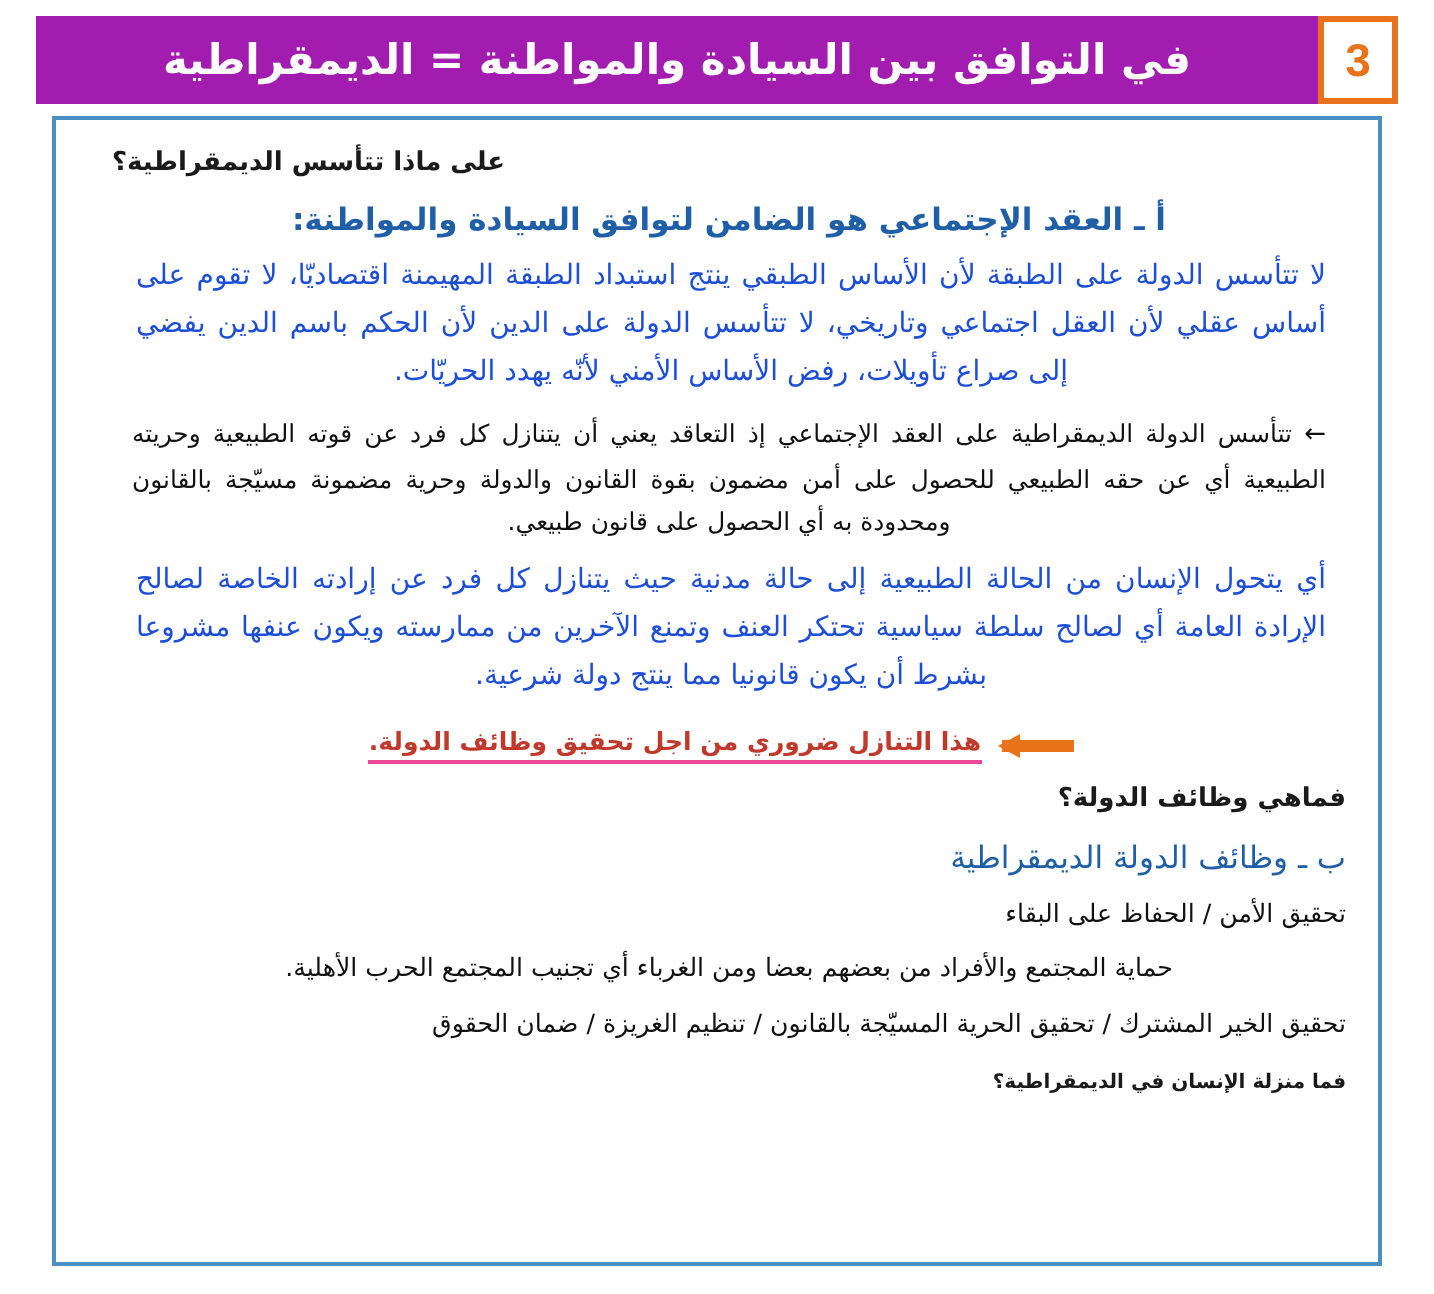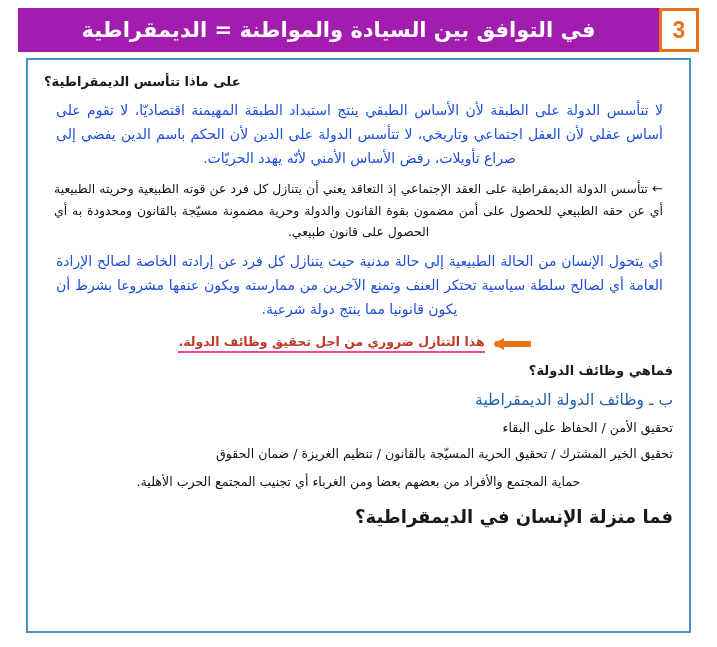--- a/index.html
+++ b/index.html
@@ -64,21 +64,21 @@
   
   .content-box {
     position: absolute;
     top: 58px;
     right: 26px;
     left: 26px;
     bottom: 14px;
     border: 2px solid #4a90c4;
     background: #ffffff;
     box-sizing: border-box;
-    padding: 10px 16px 8px 16px;
+    padding: 10px 16px 8px 28px;
     overflow: hidden;
   }
 
   .q-line {
     text-align: left;
     direction: rtl;
     font-size: 13px;
     font-weight: bold;
     color: #1a1a1a;
     margin: 2px 0 2px 0;
@@ -182,21 +182,21 @@
   .list-line.justified {
     text-align: justify;
     text-align-last: center;
     margin: 6px 14px;
   }
   .sep {
     color: #111111;
   }
 
   .footer-q {
-    font-size: 18px;
+    font-size: 10px;
     font-weight: bold;
     color: #1a1a1a;
     text-align: right;
     direction: rtl;
     margin-top: 14px;
   }
 </style>
 </head>
 <body>
 
@@ -204,20 +204,21 @@
 
   <div class="header-band">
     <div class="header-number">3</div>
     <div class="header-title">في التوافق بين السيادة والمواطنة = الديمقراطية</div>
   </div>
 
   <div class="content-box">
 
     <div class="q-line">على ماذا تتأسس الديمقراطية؟</div>
 
+    <div class="section-head">أ ـ العقد الإجتماعي هو الضامن لتوافق السيادة والمواطنة:</div>
 
     <div class="para">لا تتأسس الدولة على الطبقة لأن الأساس الطبقي ينتج استبداد الطبقة المهيمنة اقتصاديّا، لا تقوم على أساس عقلي لأن العقل اجتماعي وتاريخي، لا تتأسس الدولة على الدين لأن الحكم باسم الدين يفضي إلى صراع تأويلات، رفض الأساس الأمني لأنّه يهدد الحريّات.</div>
 
     <div class="para-arrow">
       <span class="arrow-glyph">←</span>
       <span>تتأسس الدولة الديمقراطية على العقد الإجتماعي إذ التعاقد يعني أن يتنازل كل فرد عن قوته الطبيعية وحريته الطبيعية أي عن حقه الطبيعي للحصول على أمن مضمون بقوة القانون والدولة وحرية مضمونة مسيّجة بالقانون ومحدودة به أي الحصول على قانون طبيعي.</span>
     </div>
 
     <div class="para">أي يتحول الإنسان من الحالة الطبيعية إلى حالة مدنية حيث يتنازل كل فرد عن إرادته الخاصة لصالح الإرادة العامة أي لصالح سلطة سياسية تحتكر العنف وتمنع الآخرين من ممارسته ويكون عنفها مشروعا بشرط أن يكون قانونيا مما ينتج دولة شرعية.</div>
 
@@ -232,28 +233,28 @@
     <div class="q-line q-center">فماهي وظائف الدولة؟</div>
 
     <div class="section-head-b">ب ـ  وظائف الدولة الديمقراطية</div>
 
     <div class="list-line">
       <span>تحقيق الأمن</span>
       <span class="sep">/</span>
       <span>الحفاظ على البقاء</span>
     </div>
 
+    <div class="list-line justified">حماية المجتمع والأفراد من بعضهم بعضا ومن الغرباء أي تجنيب المجتمع الحرب الأهلية.</div>
+
     <div class="list-line">
       <span>تحقيق الخير المشترك</span>
       <span class="sep">/</span>
       <span>تحقيق الحرية المسيّجة بالقانون</span>
       <span class="sep">/</span>
       <span>تنظيم الغريزة</span>
       <span class="sep">/</span>
       <span>ضمان الحقوق</span>
     </div>
 
-    <div class="list-line justified">حماية المجتمع والأفراد من بعضهم بعضا ومن الغرباء أي تجنيب المجتمع الحرب الأهلية.</div>
-
     <div class="footer-q">فما منزلة الإنسان في الديمقراطية؟</div>
 
   </div>
 </div>
 
 </body></html>

